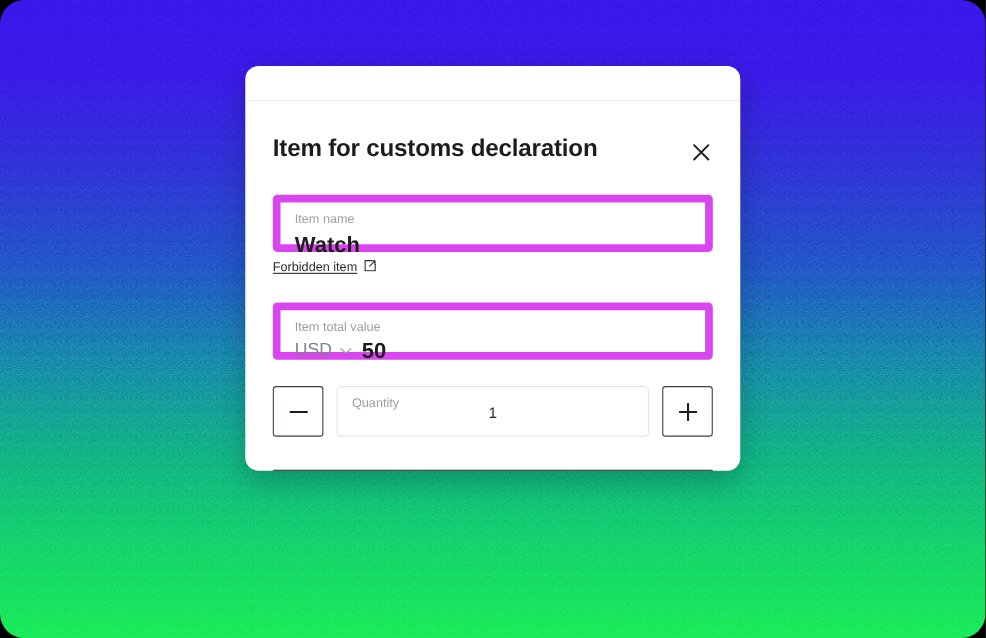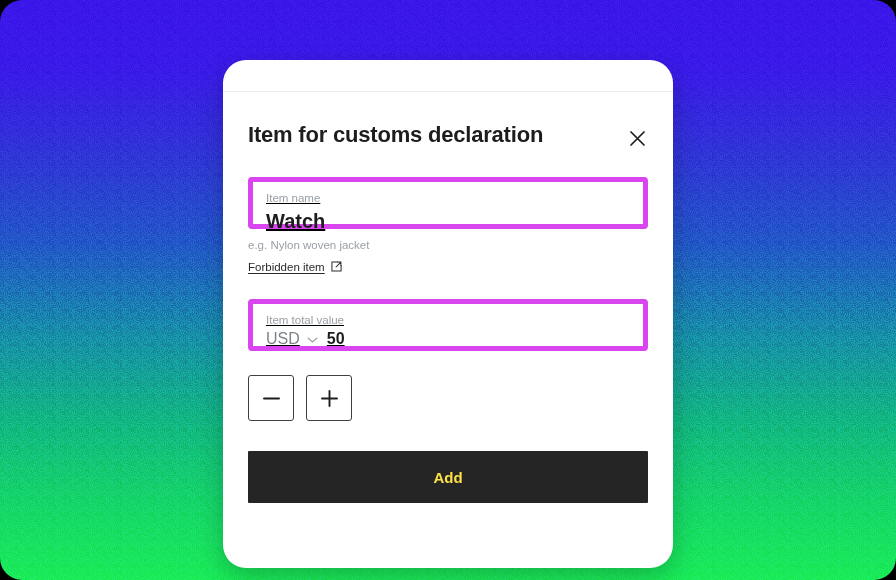--- a/index.html
+++ b/index.html
@@ -46,24 +46,24 @@
       repeating-radial-gradient(circle at 88% 59%, rgba(0,0,0,.38) 0 .6px, rgba(0,0,0,0) .6px 1.9px);
     background-size: 17px 17px, 13px 13px, 23px 23px, 11px 11px;
   }
 
   
   #modal {
     position: absolute;
     left: 223px;
     top: 60px;
     width: 450px;
-    height: 508px;
+    height: 368px;
     box-sizing: border-box;
     background: #ffffff;
-    border-radius: 23px;
+    border-radius: 12px;
     box-shadow: 0 10px 26px rgba(0,0,0,0.22);
     overflow: hidden;
   }
   .modal-topbar {
     height: 31px;
     border-bottom: 1px solid #eceff1;
   }
   .modal-body {
     padding: 0 25px;
   }
@@ -94,25 +94,24 @@
     cursor: pointer;
     background: none;
     border: none;
     padding: 0;
   }
   .close-btn svg { display: block; }
 
   
   .field {
     box-sizing: border-box;
-    border: 5px solid #d946ef;
+    border: 7px solid #d946ef;
     border-radius: 4px;
     padding: 9px 13px 0 13px;
     background: #fff;
-    text-decoration: underline;
   }
   .field-label {
     font-size: 11.5px;
     color: #9aa0a6;
     line-height: 1.35;
     display: block;
   }
   .field-value {
     font-size: 20px;
     font-weight: bold;
@@ -156,21 +155,21 @@
     gap: 7px;
     margin-top: 1px;
   }
   .currency-code {
     font-size: 16px;
     color: #7d8388;
     cursor: pointer;
   }
   .chev { display: block; cursor: pointer; }
   .amount {
-    font-size: 16px;
+    font-size: 20px;
     font-weight: bold;
     color: #1d1d1d;
     margin-left: 2px;
   }
 
   
   .stepper-row {
     display: flex;
     align-items: stretch;
     gap: 12px;
@@ -255,21 +254,20 @@
             </svg>
           </span>
         </button>
       </div>
 
       <div class="field" id="name-field">
         <span class="field-label">Item name</span>
         <span class="field-value">Watch</span>
       </div>
 
-      <div class="helper-text">e.g. Nylon woven jacket</div>
 
       <div class="link-row">
         <span class="forbidden-link">Forbidden item</span>
         <span class="ext-icon">
           <svg width="11" height="11" viewBox="0 0 12 12" aria-hidden="true">
             <path d="M1 1 H7 M1 1 V11 H11 V5" stroke="#2b2b2b" stroke-width="1.1" fill="none" stroke-linecap="square"></path>
             <path d="M5.6 6.4 L10.8 1.2 M7.4 1.2 H10.8 V4.6" stroke="#2b2b2b" stroke-width="1.1" fill="none" stroke-linecap="square"></path>
           </svg>
         </span>
       </div>
@@ -289,20 +287,24 @@
 
       <div class="stepper-row">
         <button class="step-btn">
           <span>
             <svg width="17" height="3" viewBox="0 0 17 3" aria-hidden="true">
               <path d="M1 1.5 H16" stroke="#1d1d1d" stroke-width="1.9" stroke-linecap="round"></path>
             </svg>
           </span>
         </button>
 
+        <div class="qty-field">
+          <span class="qty-label">Quantity</span>
+          <span class="qty-value">1</span>
+        </div>
 
         <button class="step-btn">
           <span>
             <svg width="17" height="17" viewBox="0 0 17 17" aria-hidden="true">
               <path d="M8.5 1 V16 M1 8.5 H16" stroke="#1d1d1d" stroke-width="1.9" stroke-linecap="round"></path>
             </svg>
           </span>
         </button>
       </div>
 

